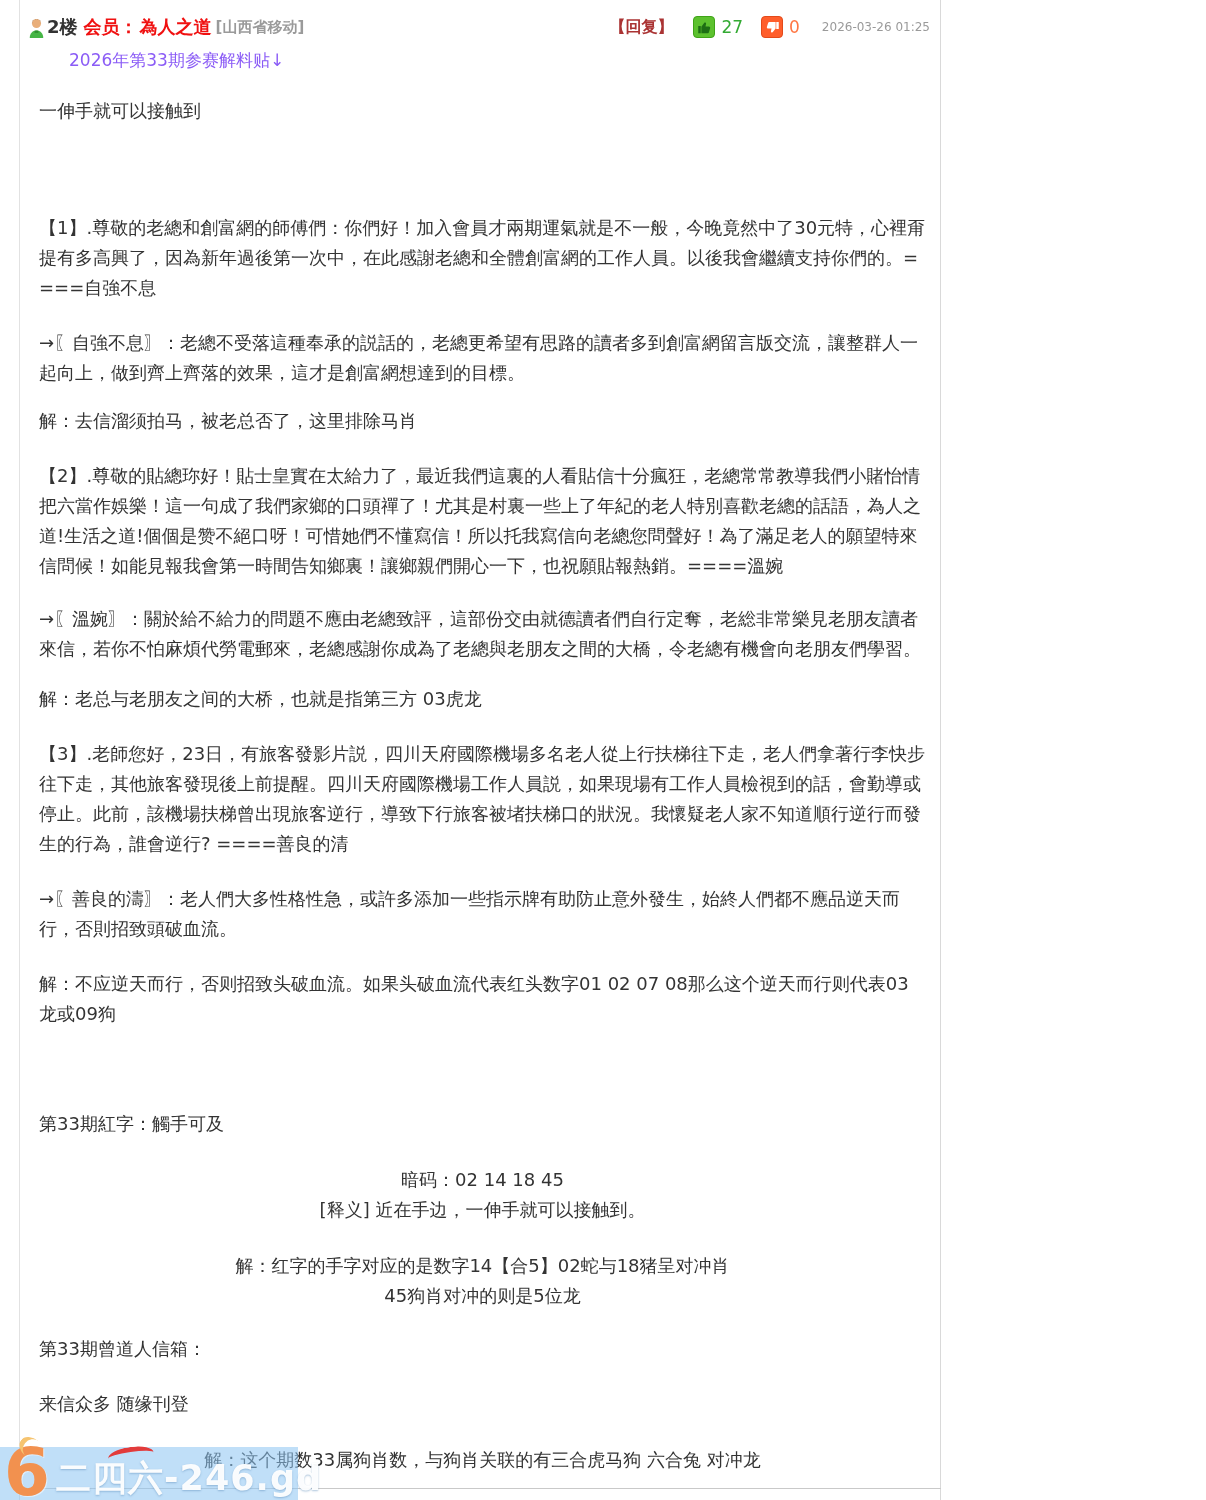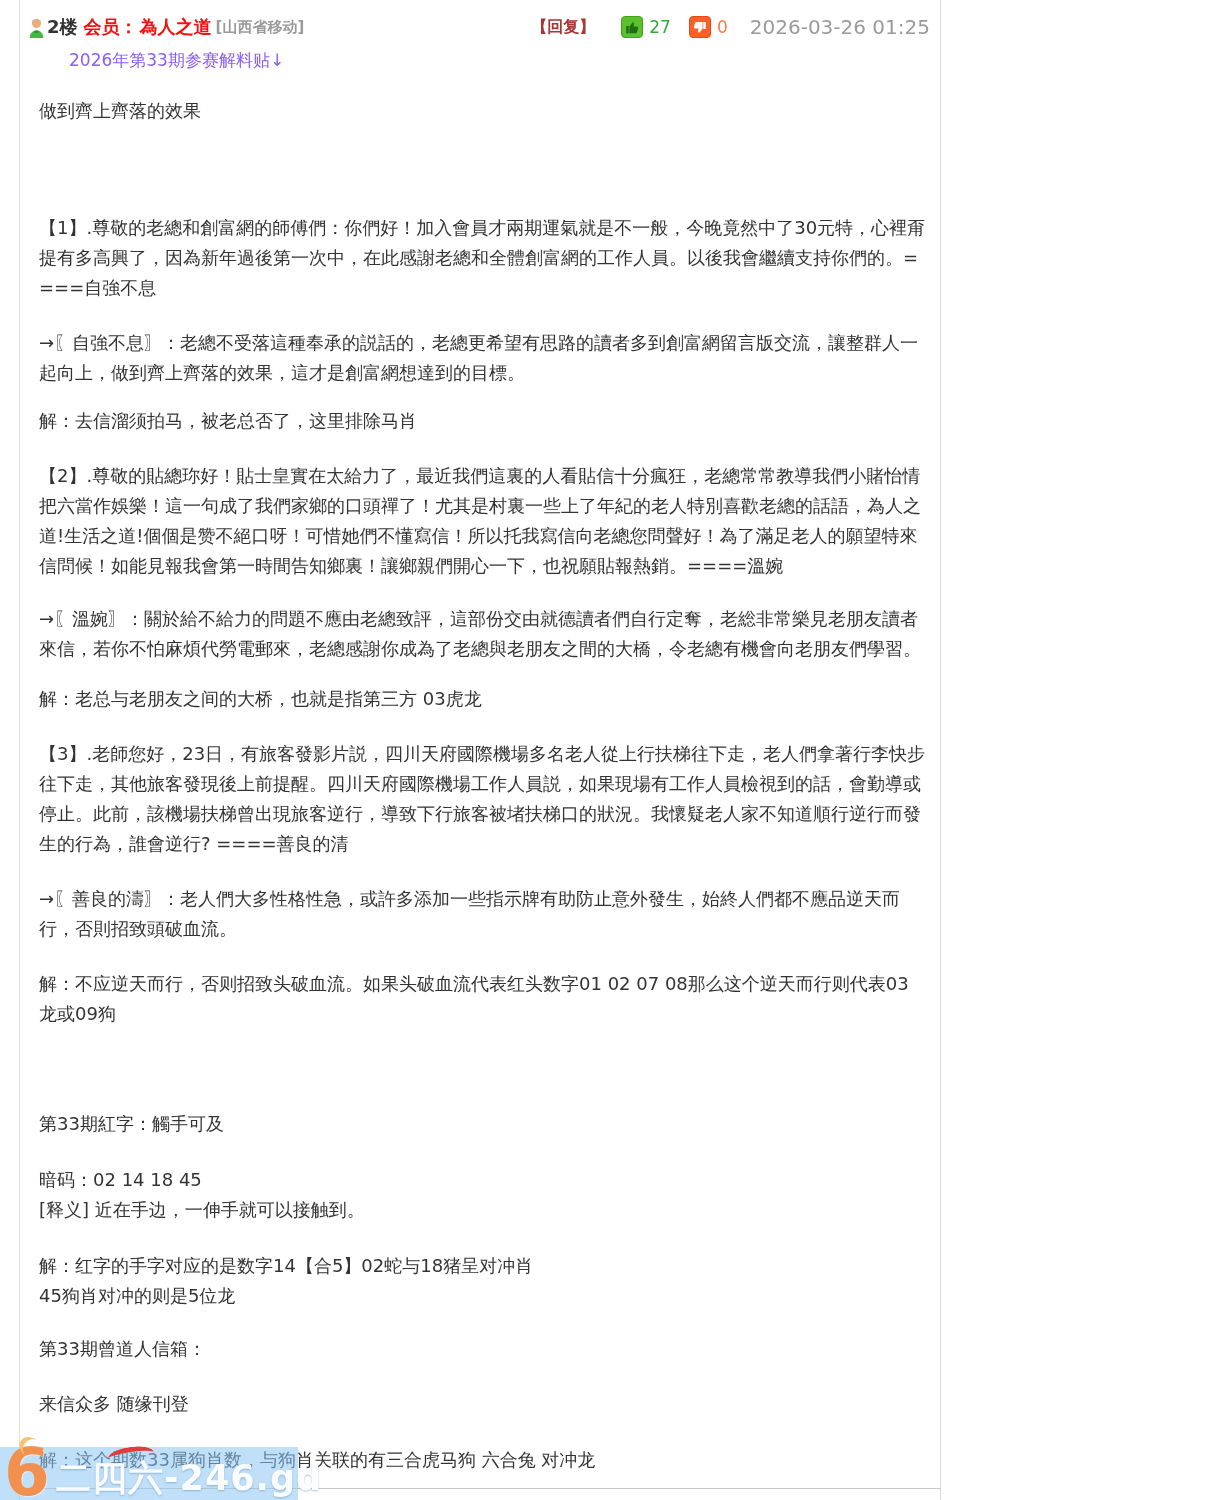--- a/index.html
+++ b/index.html
@@ -16,47 +16,47 @@
   .header-row{
     height:26px;display:flex;align-items:center;
     padding:0 10px 0 8px;font-size:18px;
   }
   .avatar{width:17px;height:21px;display:inline-block;margin-right:2px;flex:0 0 auto;}
   .floor{font-weight:bold;color:#333;margin-right:6px;}
   .member-label{color:#f01111;font-weight:bold;}
   .username{color:#f01111;font-weight:bold;margin:0 4px 0 2px;}
   .location{color:#9a9a9a;font-size:15px;font-weight:bold;}
   .header-spacer{flex:1;}
-  .reply{color:#aa3333;font-weight:bold;font-size:16px;margin-right:26px;cursor:pointer;}
+  .reply{color:#aa3333;font-weight:bold;font-size:16px;margin-right:20px;cursor:pointer;}
   .vote-badge{
     width:22px;height:22px;border-radius:4px;display:inline-flex;
     align-items:center;justify-content:center;flex:0 0 auto;cursor:pointer;
   }
   .vote-badge svg{width:15px;height:15px;}
   .vote-badge.up{background:#5cc12e;border:1px solid #3fa318;box-sizing:border-box;}
   .vote-badge.down{background:#ff5e2b;border:1px solid #e34a1a;box-sizing:border-box;}
   .vote-count{font-size:17px;margin:0 18px 0 6px;}
   .up-count{color:#33aa33;text-align:center;}
   .down-count{color:#ff7744;margin-right:22px;}
-  .timestamp{color:#9a9a9a;font-size:20px;}
+  .timestamp{color:#9a9a9a;font-size:12px;}
   
   .subtitle{margin:8px 14px 0 49px;font-size:17px;line-height:24px;color:#8b5cf6;}
   
   .para{
     margin:25px 14px 0 19px;font-size:18px;line-height:30px;color:#333;
     word-break:break-all;
   }
   .mt-xl{margin-top:87px;}
   .mt-xxl{margin-top:80px;}
   .mt-lg{margin-top:52px;}
   .mt-sm{margin-top:18px;}
   .mt-md{margin-top:23px;}
   .mt-md2{margin-top:20px;}
   .mt-md3{margin-top:22px;}
-  .mt-md4{margin-top:26px;}
+  .mt-md4{margin-top:26px;text-align:center;}
   .mt-p1{margin-top:24px;}
   
   .divider{position:absolute;left:19px;right:25px;top:1488px;height:0;border-top:1px solid #c9c9c9;}
   .watermark{
     position:absolute;left:0;top:1447px;width:298px;height:53px;
     background:rgba(141,196,242,0.55);z-index:5;
   }
   .wm-logo{
     position:absolute;left:4px;top:-4px;font-size:66px;font-weight:bold;
     color:#f2914f;line-height:60px;
@@ -107,21 +107,21 @@
         <svg viewBox="0 0 24 24" style="transform:rotate(180deg)">
             <path fill="#ffffff" d="M2 9.5h4V21H2V9.5zm5 11.5h9.9c1 0 1.9-.65 2.15-1.6l1.95-6.4c.4-1.3-.6-2.6-2-2.6h-5.4l.9-4.4C14.7 4.9 13.8 4 12.7 4c-.5 0-1 .26-1.3.7L7 10.6V21z"></path>
           </svg>
       </span>
       <span class="vote-count down-count">0</span>
       <span class="timestamp">2026-03-26 01:25</span>
     </div>
 
     <div class="subtitle">2026年第33期参赛解料贴↓</div>
 
-    <div class="para mt-p1">做到齊上齊落的效果</div>
+    <div class="para mt-p1">一伸手就可以接触到</div>
     <div class="para mt-xl">【1】.尊敬的老總和創富網的師傅們：你們好！加入會員才兩期運氣就是不一般，今晚竟然中了30元特，心裡甭提有多高興了，因為新年過後第一次中，在此感謝老總和全體創富網的工作人員。以後我會繼續支持你們的。====自強不息</div>
     <div class="para">→〖自強不息〗：老總不受落這種奉承的説話的，老總更希望有思路的讀者多到創富網留言版交流，讓整群人一起向上，做到齊上齊落的效果，這才是創富網想達到的目標。</div>
     <div class="para mt-sm">解：去信溜须拍马，被老总否了，这里排除马肖</div>
     <div class="para">【2】.尊敬的貼總珎好！貼士皇實在太給力了，最近我們這裏的人看貼信十分瘋狂，老總常常教導我們小賭怡情把六當作娛樂！這一句成了我們家鄉的口頭禪了！尤其是村裏一些上了年紀的老人特別喜歡老總的話語，為人之道!生活之道!個個是赞不絕口呀！可惜她們不懂寫信！所以托我寫信向老總您問聲好！為了滿足老人的願望特來信問候！如能見報我會第一時間告知鄉裏！讓鄉親們開心一下，也祝願貼報熱銷。====溫婉</div>
     <div class="para mt-md">→〖溫婉〗：關於給不給力的問題不應由老總致評，這部份交由就德讀者們自行定奪，老総非常樂見老朋友讀者來信，若你不怕麻煩代勞電郵來，老總感謝你成為了老總與老朋友之間的大橋，令老總有機會向老朋友們學習。</div>
     <div class="para mt-md2">解：老总与老朋友之间的大桥，也就是指第三方 03虎龙</div>
     <div class="para">【3】.老師您好，23日，有旅客發影片説，四川天府國際機場多名老人從上行扶梯往下走，老人們拿著行李快步往下走，其他旅客發現後上前提醒。四川天府國際機場工作人員説，如果現場有工作人員檢視到的話，會勤導或停止。此前，該機場扶梯曾出現旅客逆行，導致下行旅客被堵扶梯口的狀況。我懷疑老人家不知道順行逆行而發生的行為，誰會逆行? ====善良的清</div>
     <div class="para">→〖善良的濤〗：老人們大多性格性急，或許多添加一些指示牌有助防止意外發生，始終人們都不應品逆天而行，否則招致頭破血流。</div>
     <div class="para">解：不应逆天而行，否则招致头破血流。如果头破血流代表红头数字01 02 07 08那么这个逆天而行则代表03龙或09狗</div>
     <div class="para mt-xxl">第33期紅字：觸手可及</div>

